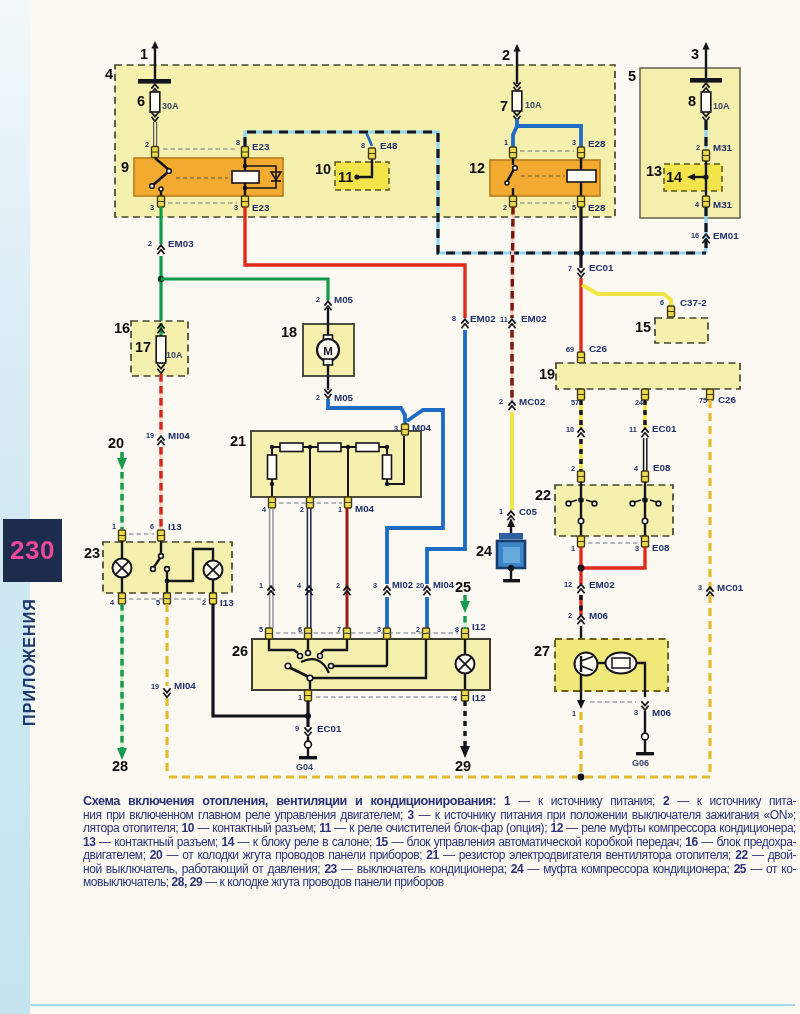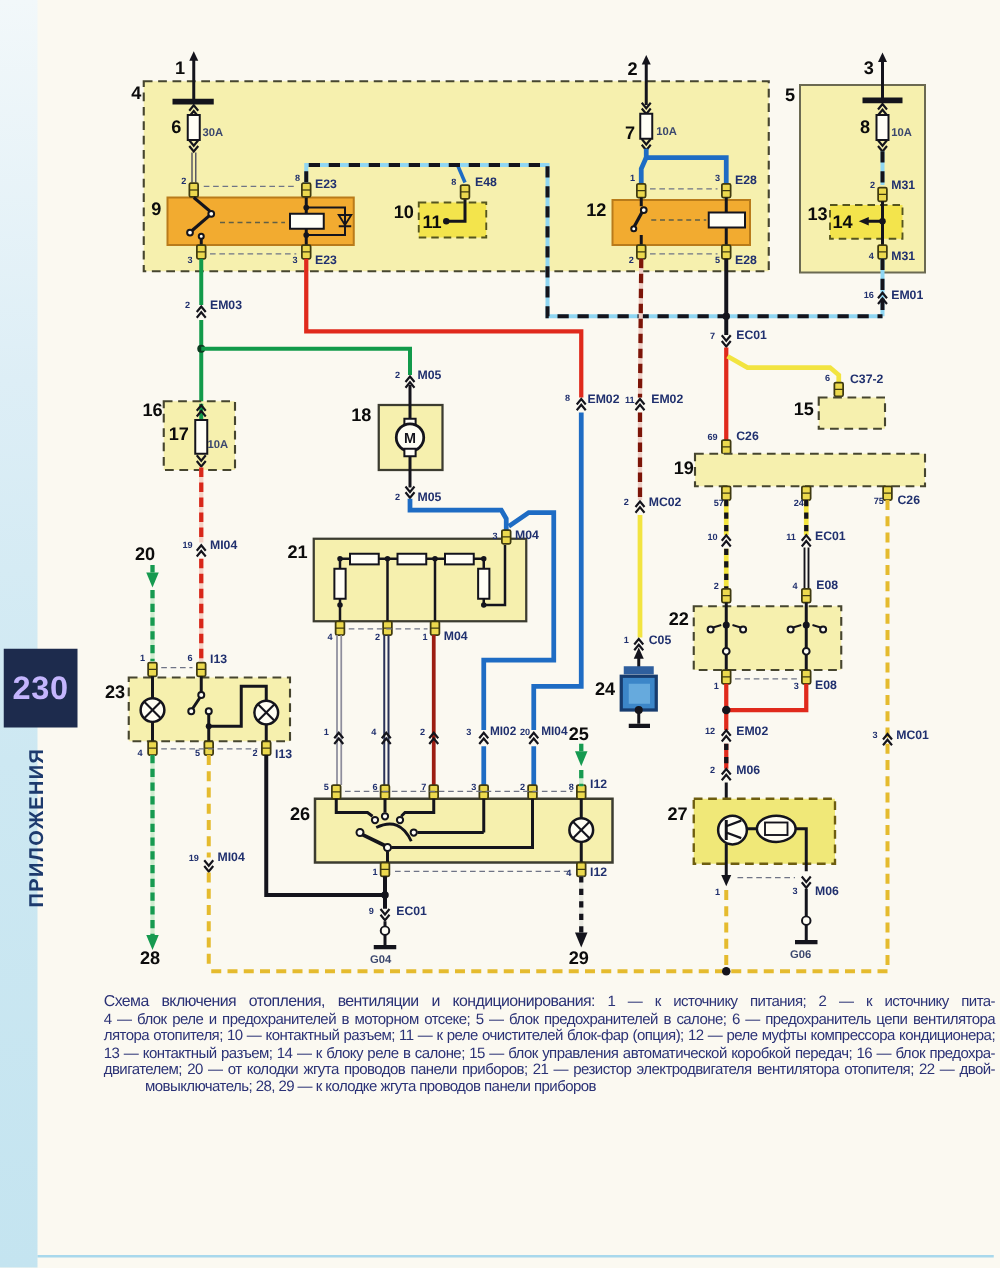--- a/index.html
+++ b/index.html
@@ -1,22 +1,22 @@
 <!DOCTYPE html>
 <html><head><meta charset="utf-8">
 <style>
 html,body{margin:0;padding:0;}
 body{width:800px;height:1014px;position:relative;background:#fbf9f1;font-family:"Liberation Sans",sans-serif;overflow:hidden;}
 #strip{position:absolute;left:0;top:0;width:30px;height:1014px;background:linear-gradient(180deg,#f2f8fa 0%,#ddeef6 30%,#cde8f2 60%,#c4e4f0 100%);}
-#pagenum{position:absolute;left:3px;top:519px;width:59px;height:63px;background:#1d2b4d;color:#c4b5fd;font-weight:bold;font-size:26px;display:flex;align-items:center;justify-content:center;letter-spacing:0.5px;text-align:center;}
+#pagenum{position:absolute;left:3px;top:519px;width:59px;height:63px;background:#1d2b4d;color:#ec4899;font-weight:bold;font-size:26px;display:flex;align-items:center;justify-content:center;letter-spacing:0.5px;text-align:center;}
 #vert{position:absolute;left:-45px;top:653px;width:150px;text-align:center;transform:rotate(-90deg);font-weight:bold;font-size:16px;color:#1d3a6d;letter-spacing:1.1px;}
 #cap{position:absolute;left:83px;top:795px;width:713px;color:#2b3276;font-size:12px;letter-spacing:-0.45px;line-height:13.5px;}
 #cap .jl{text-align:justify;text-align-last:justify;white-space:normal;}
-#cap .ll{text-align:left;margin-left:33px;}
-#cap b{font-weight:normal;}
+#cap .ll{text-align:left;}
+#cap b{font-weight:bold;}
 #botrule{position:absolute;left:30px;top:1004px;width:765px;height:2px;background:#a8d8ec;}
 svg{position:absolute;left:0;top:0;}
 </style></head>
 <body>
 
 <div id="strip"></div>
 
 <div id="pagenum">230</div>
 
 <div id="vert">ПРИЛОЖЕНИЯ</div>
@@ -518,19 +518,20 @@
     <rect x="503" y="579" width="17" height="3.4" fill="#14141c"></rect>
     <path d="M710 400 V777 H167" fill="none" class="wyd"></path>
     <use href="#chu" x="710" y="589"></use>
     <text x="698" y="590" class="t">3</text>
     <text x="717" y="591" class="n">MC01</text>
     <circle cx="581" cy="777" r="3.4" fill="#14141c"></circle>
   </svg>
 
 <div id="cap">
 <div class="jl"><b style="font-size:12.7px">Схема включения отопления, вентиляции и кондиционирования:</b> <b>1</b> — к источнику питания; <b>2</b> — к источнику пита-</div>
-<div class="jl"><b>4</b> — блок реле и предохранителей в моторном отсеке; <b>5</b> — блок предохранителей в салоне; <b>6</b> — предохранитель цепи вентилятора</div>
+<div class="jl">ния при включенном главном реле управления двигателем; <b>3</b> — к источнику питания при положении выключателя зажигания «ON»;</div>
 <div class="jl">лятора отопителя; <b>10</b> — контактный разъем; <b>11</b> — к реле очистителей блок-фар (опция); <b>12</b> — реле муфты компрессора кондиционера;</div>
 <div class="jl"><b>13</b> — контактный разъем; <b>14</b> — к блоку реле в салоне; <b>15</b> — блок управления автоматической коробкой передач; <b>16</b> — блок предохра-</div>
 <div class="jl">двигателем; <b>20</b> — от колодки жгута проводов панели приборов; <b>21</b> — резистор электродвигателя вентилятора отопителя; <b>22</b> — двой-</div>
+<div class="jl">ной выключатель, работающий от давления; <b>23</b> — выключатель кондиционера; <b>24</b> — муфта компрессора кондиционера; <b>25</b> — от ко-</div>
 <div class="ll">мовыключатель; <b>28, 29</b> — к колодке жгута проводов панели приборов</div>
 </div>
 
 <div id="botrule"></div>
 </body></html>

